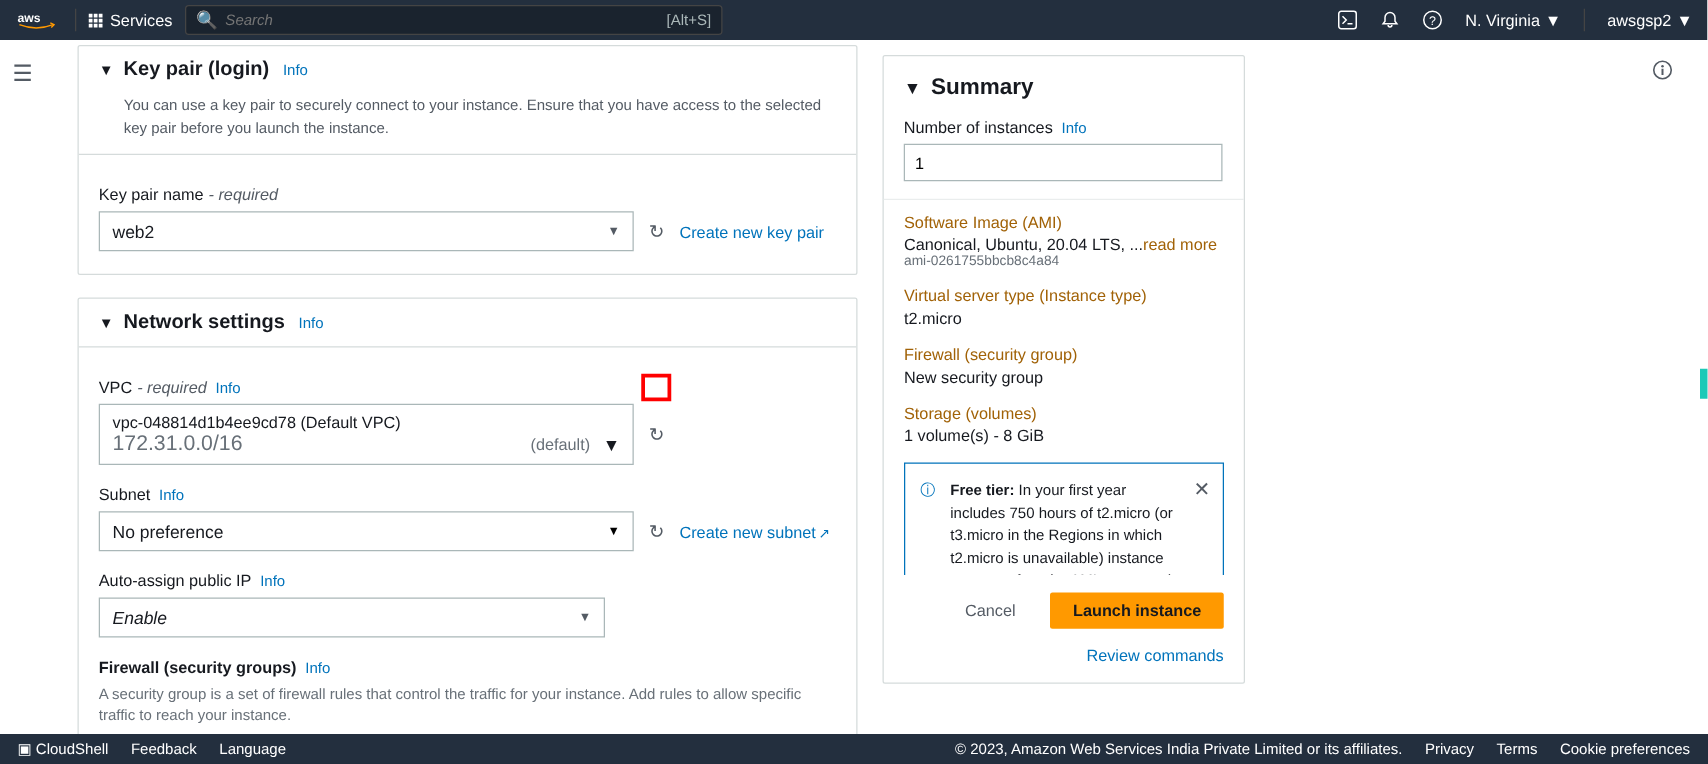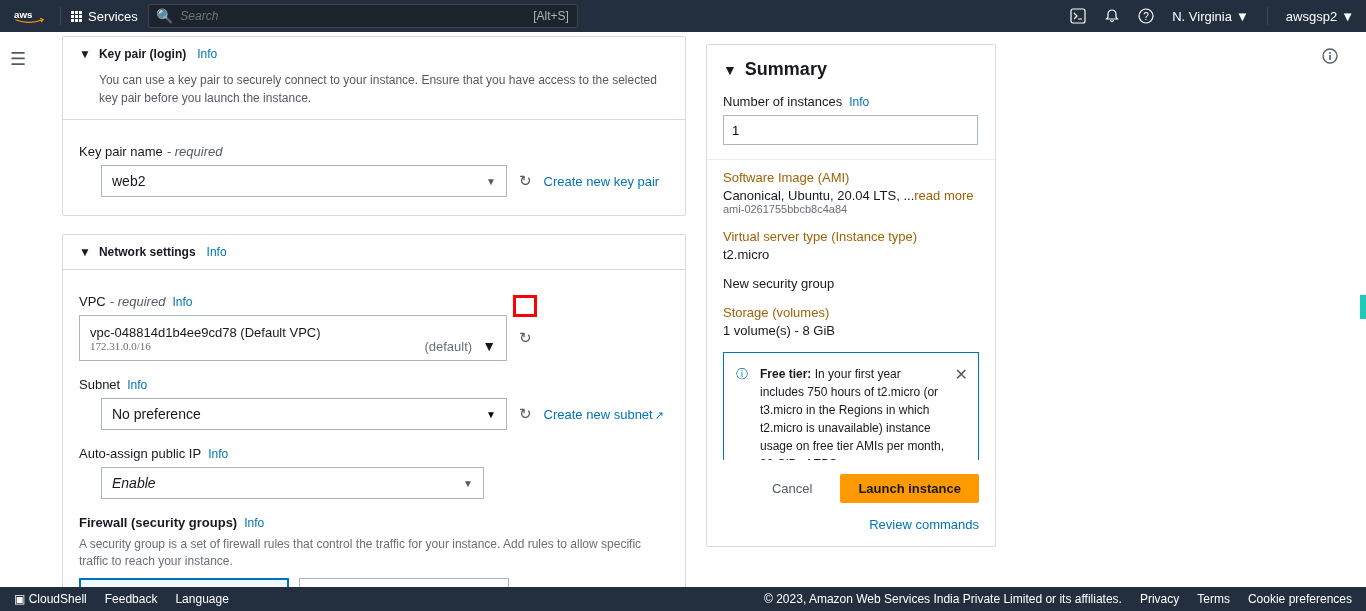--- a/index.html
+++ b/index.html
@@ -25,31 +25,31 @@
 .side-info { position:absolute; right:28px; top:48px; cursor:pointer; color:#545b64;}
 
 
 .main-wrap { display:flex; padding:0 35px 0 62px; gap:20px; margin-top:4px; height:552px; overflow:hidden;}
 .left-col { flex:1; max-width:624px;}
 .right-col { width:290px; }
 
 .panel { border:1px solid #d5dbdb; border-radius:2px; background:#fff; }
 .panel-header { padding:10px 16px; display:flex; align-items:center; gap:8px;}
 .panel-header .caret { font-size:12px;}
-.panel-title { font-size:12px; font-weight:700; color:#16191f;}
+.panel-title { font-size:16px; font-weight:700; color:#16191f;}
 .info-link { color:#0073bb; font-size:12px; cursor:pointer; margin-left:3px;}
 .panel-desc { padding: 0 16px 12px 36px; font-size:12px; color:#545b64; line-height:1.5;}
 .panel-body { border-top:1px solid #d5dbdb; padding:24px 16px 18px;}
 .field-label { font-size:13px; color:#16191f; margin-bottom:6px; display:flex; align-items:center; gap:4px;}
 .field-label .required { font-style:italic; color:#545b64;}
-.select-box { border:1px solid #aab7b8; height:32px; display:flex; align-items:center; padding:0 10px; justify-content:space-between; cursor:pointer; background:#fff;margin-left:22px;}
+.select-box { border:1px solid #aab7b8; height:32px; display:flex; align-items:center; padding:0 10px; justify-content:space-between; cursor:pointer; background:#fff;}
 .select-box .caret-down { font-size:10px; color:#545b64;}
 .vpc-select { border:1px solid #aab7b8; padding:6px 10px; display:flex; justify-content:space-between; align-items:center; cursor:pointer;}
 .vpc-select .vpc-text { font-size:13px;}
-.vpc-select .vpc-cidr { font-size:11px; color:#687078;font-family:Liberation Serif, serif;}
+.vpc-select .vpc-cidr { font-size:17px; color:#687078;}
 .vpc-select .default-tag { font-size:13px; color:#687078;}
 .select-row { display:flex; align-items:center; gap:12px;}
 .select-row .select-wrapper { width:428px;}
 .refresh-btn { cursor:pointer; color:#545b64; font-size:15px;}
 .link-action { color:#0073bb; cursor:pointer; font-size:13px;}
 .external-icon { font-size:11px; margin-left:2px;}
 .help-text { font-size:12px; color:#687078; margin-top:4px; line-height:1.4;}
 .radio-group { display:flex; gap:10px; margin-top:8px;}
 .radio-option { border:1px solid #aab7b8; padding:10px 14px; display:flex; align-items:center; gap:8px; cursor:pointer; flex:0 0 210px;}
 .radio-option.selected { border:2px solid #0073bb; background:#f1faff;}
@@ -294,20 +294,21 @@
           <div class="summary-val">
             <span>Canonical, Ubuntu, 20.04 LTS, ...</span><span class="summary-link">read more</span>
           </div>
           <div class="summary-sub">ami-0261755bbcb8c4a84</div>
         </div>
         <div class="summary-item">
           <div class="summary-link">Virtual server type (Instance type)</div>
           <div class="summary-val">t2.micro</div>
         </div>
         <div class="summary-item">
+          <div class="summary-link">Firewall (security group)</div>
           <div class="summary-val">New security group</div>
         </div>
         <div class="summary-item">
           <div class="summary-link">Storage (volumes)</div>
           <div class="summary-val">1 volume(s) - 8 GiB</div>
         </div>
         <div class="info-box">
           <span class="info-i">ⓘ</span>
           <span class="close-x">✕</span>
           <b>Free tier:</b><span> In your first year includes 750 hours of t2.micro (or t3.micro in the Regions in which t2.micro is unavailable) instance usage on free tier AMIs per month, 30 GiB of EBS</span>

